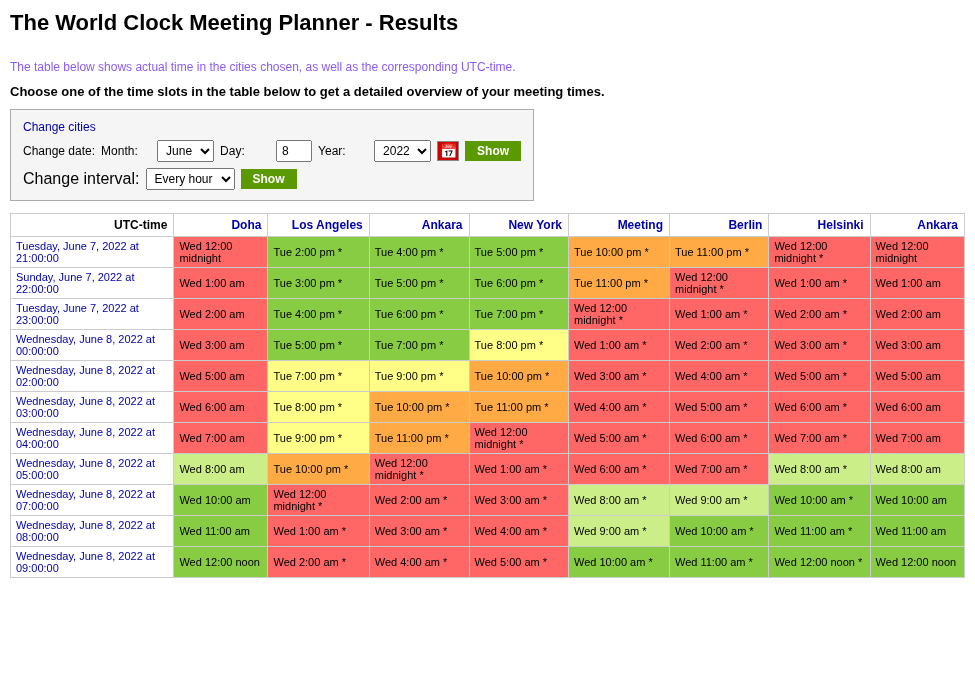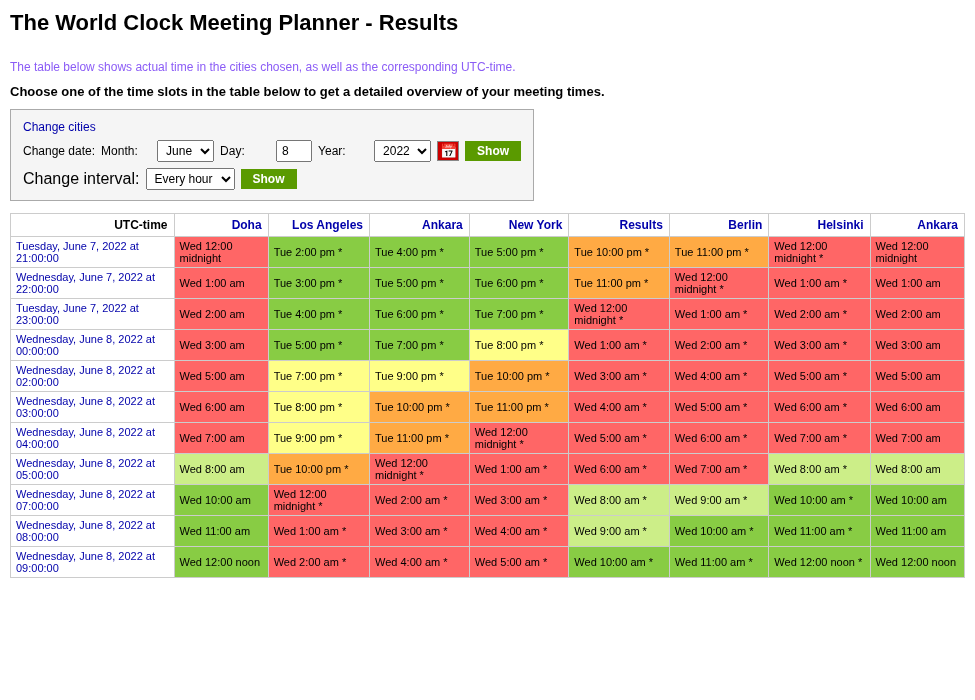--- a/index.html
+++ b/index.html
@@ -62,40 +62,40 @@
 </div>
 
 <table>
   <thead>
     <tr id="header-row">
     <th>UTC-time</th>
         <th class="city">Doha</th>
         <th class="city">Los Angeles</th>
         <th class="city">Ankara</th>
         <th class="city">New York</th>
-        <th class="city">Results</th>
+        <th class="city">Meeting</th>
         <th class="city">Berlin</th>
         <th class="city">Helsinki</th>
         <th class="city">Ankara</th>
       </tr>
   </thead>
   <tbody id="table-body">
   <tr>
         <td class="utc-col">Tuesday, June 7, 2022 at 21:00:00</td>
         <td style="background: rgb(255, 102, 102);">Wed 12:00 midnight</td>
         <td style="background: rgb(136, 204, 68);">Tue 2:00 pm *</td>
         <td style="background: rgb(136, 204, 68);">Tue 4:00 pm *</td>
         <td style="background: rgb(136, 204, 68);">Tue 5:00 pm *</td>
         <td style="background: rgb(255, 170, 68);">Tue 10:00 pm *</td>
         <td style="background: rgb(255, 170, 68);">Tue 11:00 pm *</td>
         <td style="background: rgb(255, 102, 102);">Wed 12:00 midnight *</td>
         <td style="background: rgb(255, 102, 102);">Wed 12:00 midnight</td>
       </tr>
       <tr>
-        <td class="utc-col">Wednesday, June 7, 2022 at 22:00:00</td>
+        <td class="utc-col">Sunday, June 7, 2022 at 22:00:00</td>
         <td style="background: rgb(255, 102, 102);">Wed 1:00 am</td>
         <td style="background: rgb(136, 204, 68);">Tue 3:00 pm *</td>
         <td style="background: rgb(136, 204, 68);">Tue 5:00 pm *</td>
         <td style="background: rgb(136, 204, 68);">Tue 6:00 pm *</td>
         <td style="background: rgb(255, 170, 68);">Tue 11:00 pm *</td>
         <td style="background: rgb(255, 102, 102);">Wed 12:00 midnight *</td>
         <td style="background: rgb(255, 102, 102);">Wed 1:00 am *</td>
         <td style="background: rgb(255, 102, 102);">Wed 1:00 am</td>
       </tr>
       <tr>

